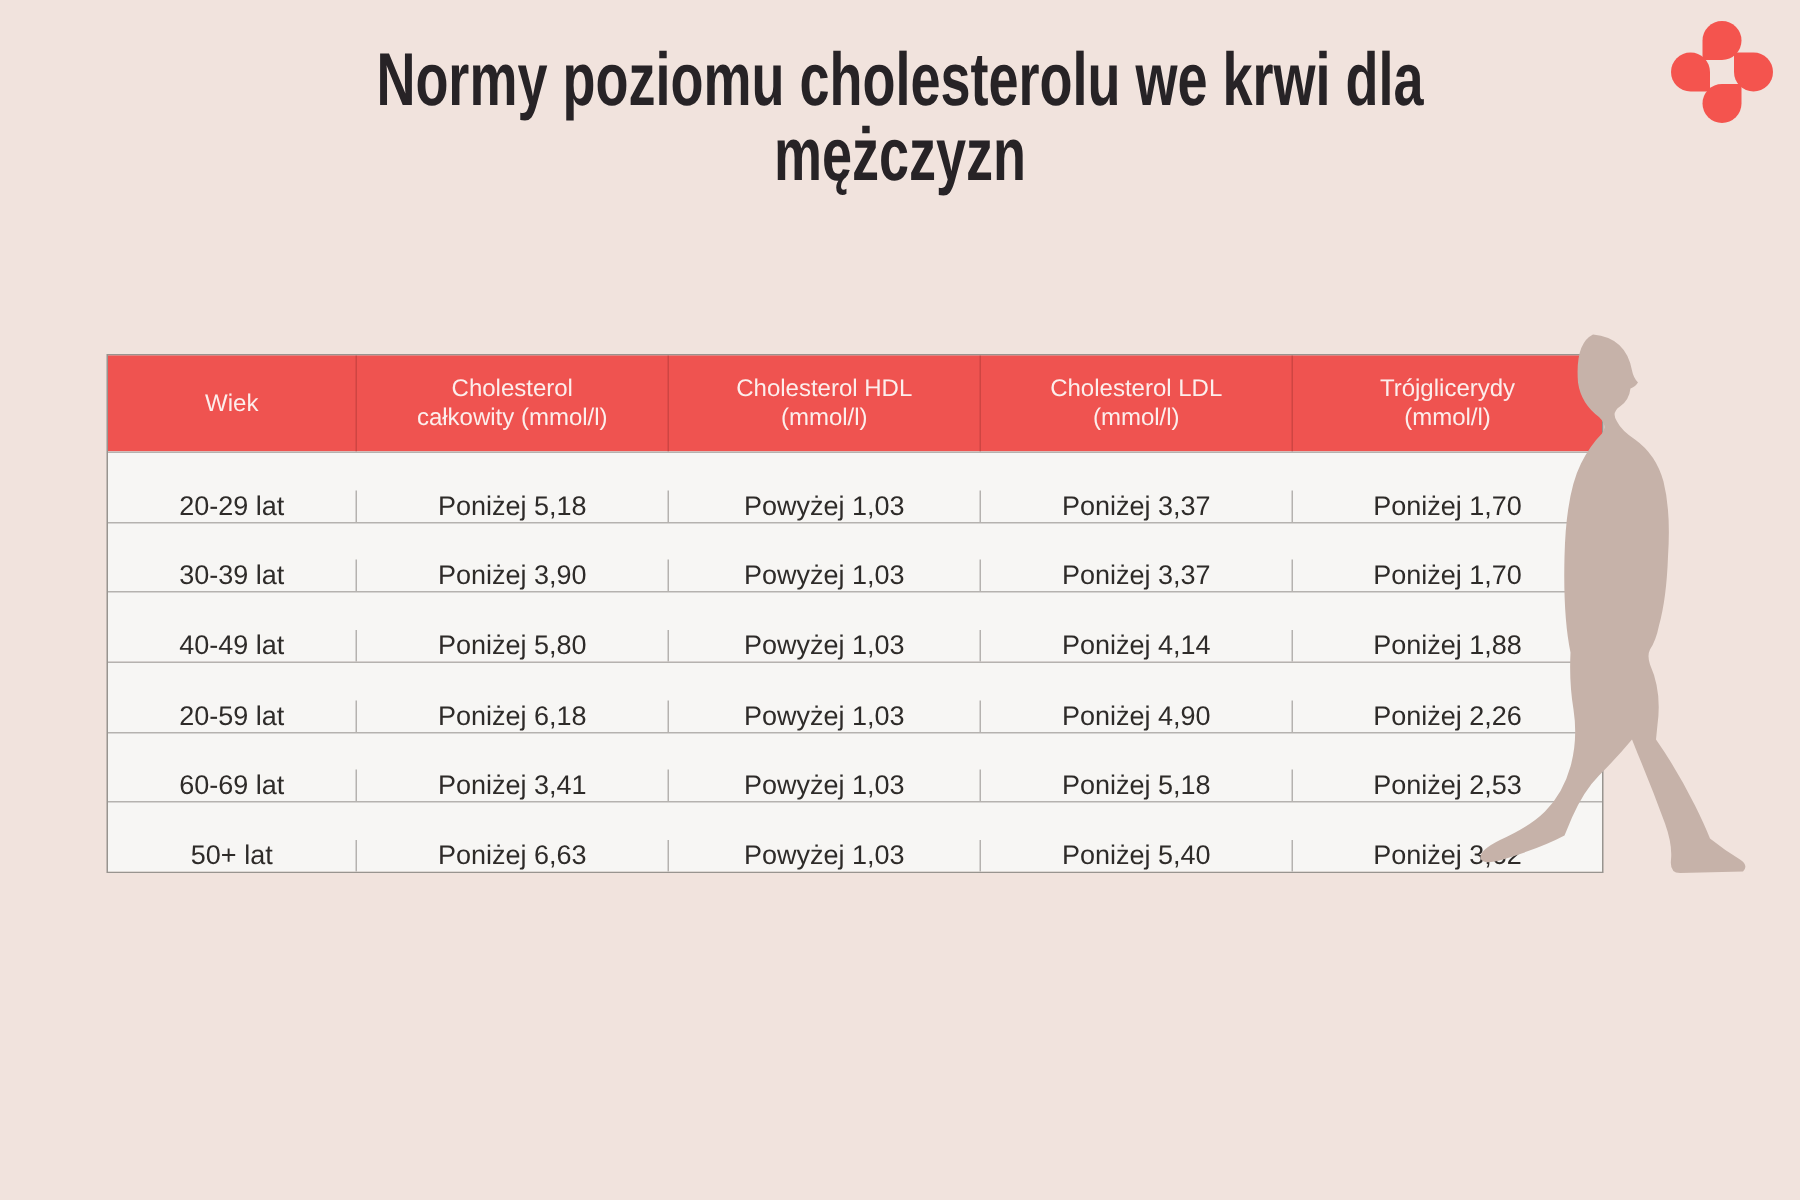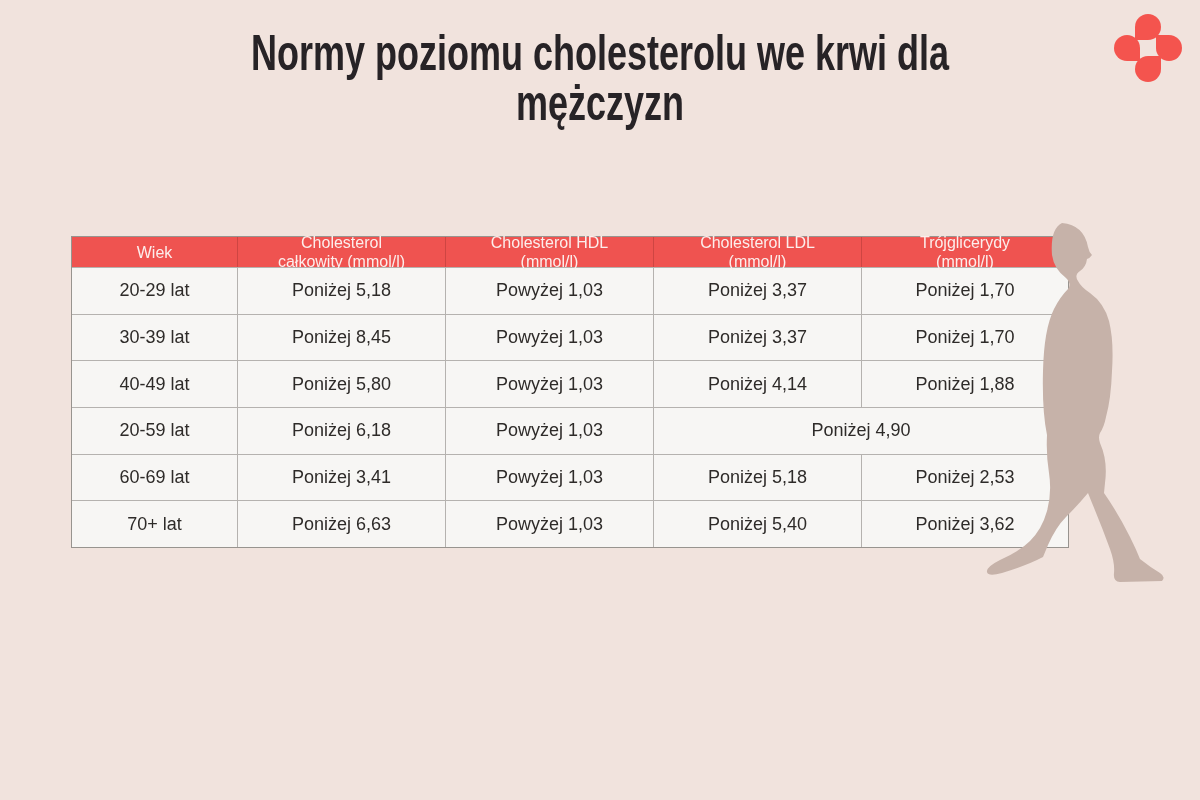--- a/index.html
+++ b/index.html
@@ -57,40 +57,41 @@
   
   .norms-table{
     position:absolute;
     left:71px; top:236px;
     width:998px;
     border:1.5px solid var(--table-border);
     z-index:1;
   }
   .thead{
     display:flex;
-    height:30px;
+    height:64px;
     background:var(--header-red);
     color:var(--header-text);
   }
   .th{
     display:flex;
     flex-direction:column;
     align-items:center;
     justify-content:center;
     font-size:16px;
     line-height:19px;
     border-right:1px solid rgba(130,35,35,0.30);
     text-align:center;
   }
   .th:last-child{border-right:none;}
   .tr{
     display:flex;
     height:46.7px;
     background:var(--cell-bg);
     border-top:1.5px solid var(--grid-line);
+    align-items:flex-end;
   }
   .td{
     display:flex;
     align-items:center;
     justify-content:center;
     font-size:18px;
     color:var(--cell-text);
     border-right:1.5px solid var(--grid-line);
     text-align:center;
   }
@@ -147,47 +148,48 @@
 
   <div class="tr">
     <div class="td col0">20-29 lat</div>
     <div class="td col">Poniżej 5,18</div>
     <div class="td col">Powyżej 1,03</div>
     <div class="td col">Poniżej 3,37</div>
     <div class="td col">Poniżej 1,70</div>
   </div>
   <div class="tr">
     <div class="td col0">30-39 lat</div>
-    <div class="td col">Poniżej 8,45</div>
+    <div class="td col">Poniżej 3,90</div>
     <div class="td col">Powyżej 1,03</div>
     <div class="td col">Poniżej 3,37</div>
     <div class="td col">Poniżej 1,70</div>
   </div>
   <div class="tr">
     <div class="td col0">40-49 lat</div>
     <div class="td col">Poniżej 5,80</div>
     <div class="td col">Powyżej 1,03</div>
     <div class="td col">Poniżej 4,14</div>
     <div class="td col">Poniżej 1,88</div>
   </div>
   <div class="tr">
     <div class="td col0">20-59 lat</div>
     <div class="td col">Poniżej 6,18</div>
     <div class="td col">Powyżej 1,03</div>
     <div class="td col">Poniżej 4,90</div>
+    <div class="td col">Poniżej 2,26</div>
   </div>
   <div class="tr">
     <div class="td col0">60-69 lat</div>
     <div class="td col">Poniżej 3,41</div>
     <div class="td col">Powyżej 1,03</div>
     <div class="td col">Poniżej 5,18</div>
     <div class="td col">Poniżej 2,53</div>
   </div>
   <div class="tr">
-    <div class="td col0">70+ lat</div>
+    <div class="td col0">50+ lat</div>
     <div class="td col">Poniżej 6,63</div>
     <div class="td col">Powyżej 1,03</div>
     <div class="td col">Poniżej 5,40</div>
     <div class="td col">Poniżej 3,62</div>
   </div>
 </div>
 
 <svg class="silhouette" viewBox="0 0 212 364" xmlns="http://www.w3.org/2000/svg" aria-hidden="true">
   <path fill="var(--silhouette)" d="
     M84,2

